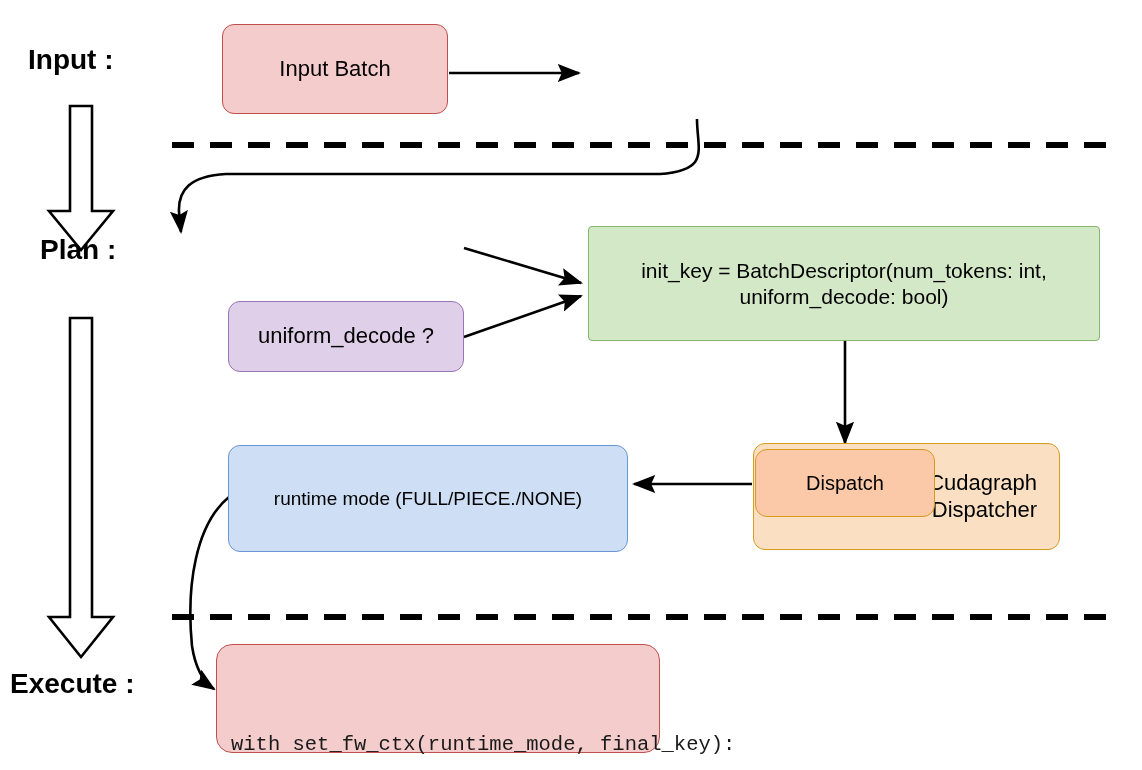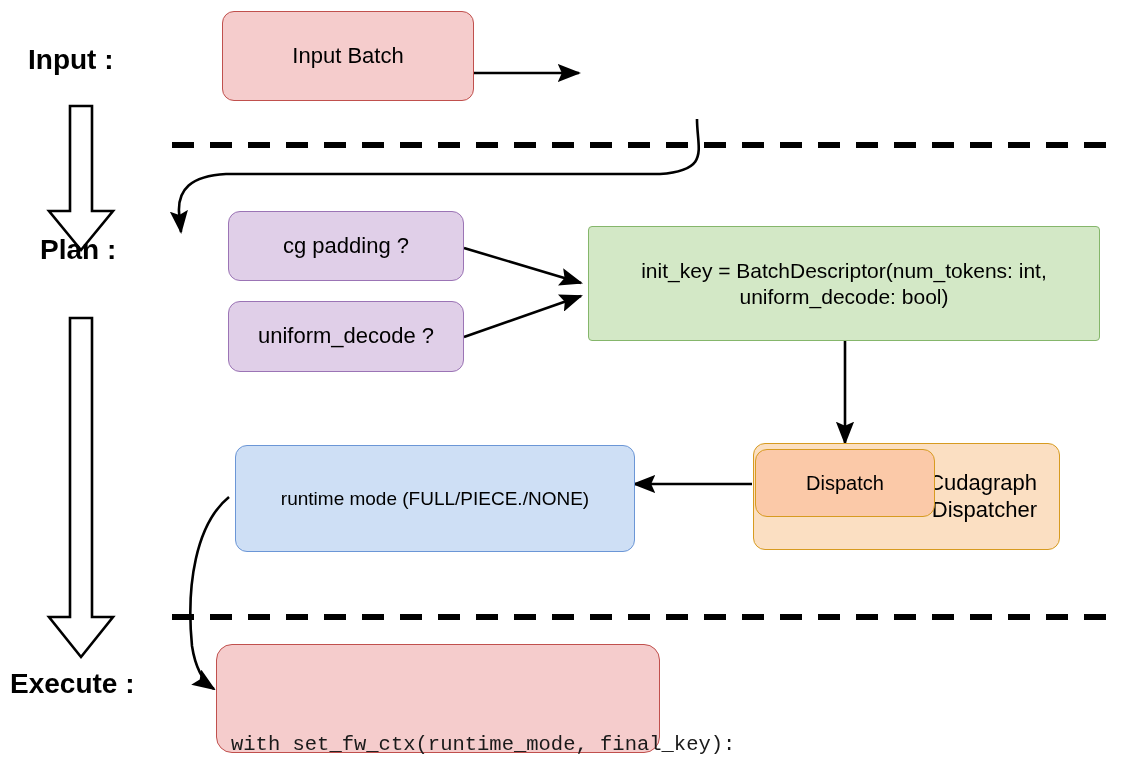--- a/index.html
+++ b/index.html
@@ -145,48 +145,45 @@
 
     <path d="M229,497 C196,524 186,585 192,646 C196,672 205,683 214,689" fill="none" stroke="#000000" stroke-width="2.6" marker-end="url(#arrowhead)"></path>
   </svg>
 
   <div class="stage-label" style="left:28px; top:44px;">Input :</div>
 
   <div class="stage-label" style="left:40px; top:234px;">Plan :</div>
 
   <div class="stage-label" style="left:10px; top:668px;">Execute :</div>
 
-  <div class="node node-input-batch" style="left:222px; top:11px; width:252px; height:90px;">
+  <div class="node node-input-batch" style="left:222px; top:24px; width:226px; height:90px;">
     <span class="node-text">Input Batch</span>
   </div>
 
 
-  <div class="node node-purple" style="left:228px; top:211px; width:236px; height:70px;">
-    <span class="node-text">cg padding ?</span>
-  </div>
 
   <div class="node node-purple" style="left:228px; top:301px; width:236px; height:71px;">
     <span class="node-text">uniform_decode ?</span>
   </div>
 
   <div class="node node-green" style="left:588px; top:226px; width:512px; height:115px; flex-direction:column;">
     <span class="node-text">init_key = BatchDescriptor(num_tokens: int,</span>
     <span class="node-text">uniform_decode: bool)</span>
   </div>
 
   <div class="node node-dispatcher-outer" style="left:753px; top:443px; width:307px; height:107px; flex-direction:column; align-items:flex-end; justify-content:center;">
     <span class="node-text">Cudagraph</span>
     <span class="node-text">Dispatcher</span>
   </div>
 
   <div class="node node-dispatch-inner" style="left:755px; top:449px; width:180px; height:68px;">
     <span class="node-text">Dispatch</span>
   </div>
 
-  <div class="node node-blue" style="left:228px; top:445px; width:400px; height:107px; flex-direction:column;margin-left:7px;">
+  <div class="node node-blue" style="left:228px; top:445px; width:400px; height:107px; flex-direction:column;">
     <span class="node-text">runtime mode (FULL/PIECE./NONE)</span>
   </div>
 
   <div class="node node-code" style="left:216px; top:644px; width:444px; height:109px;">
     <span class="node-text">with set_fw_ctx(runtime_mode, final_key):</span>
     
   </div>
 
 </div>
 

